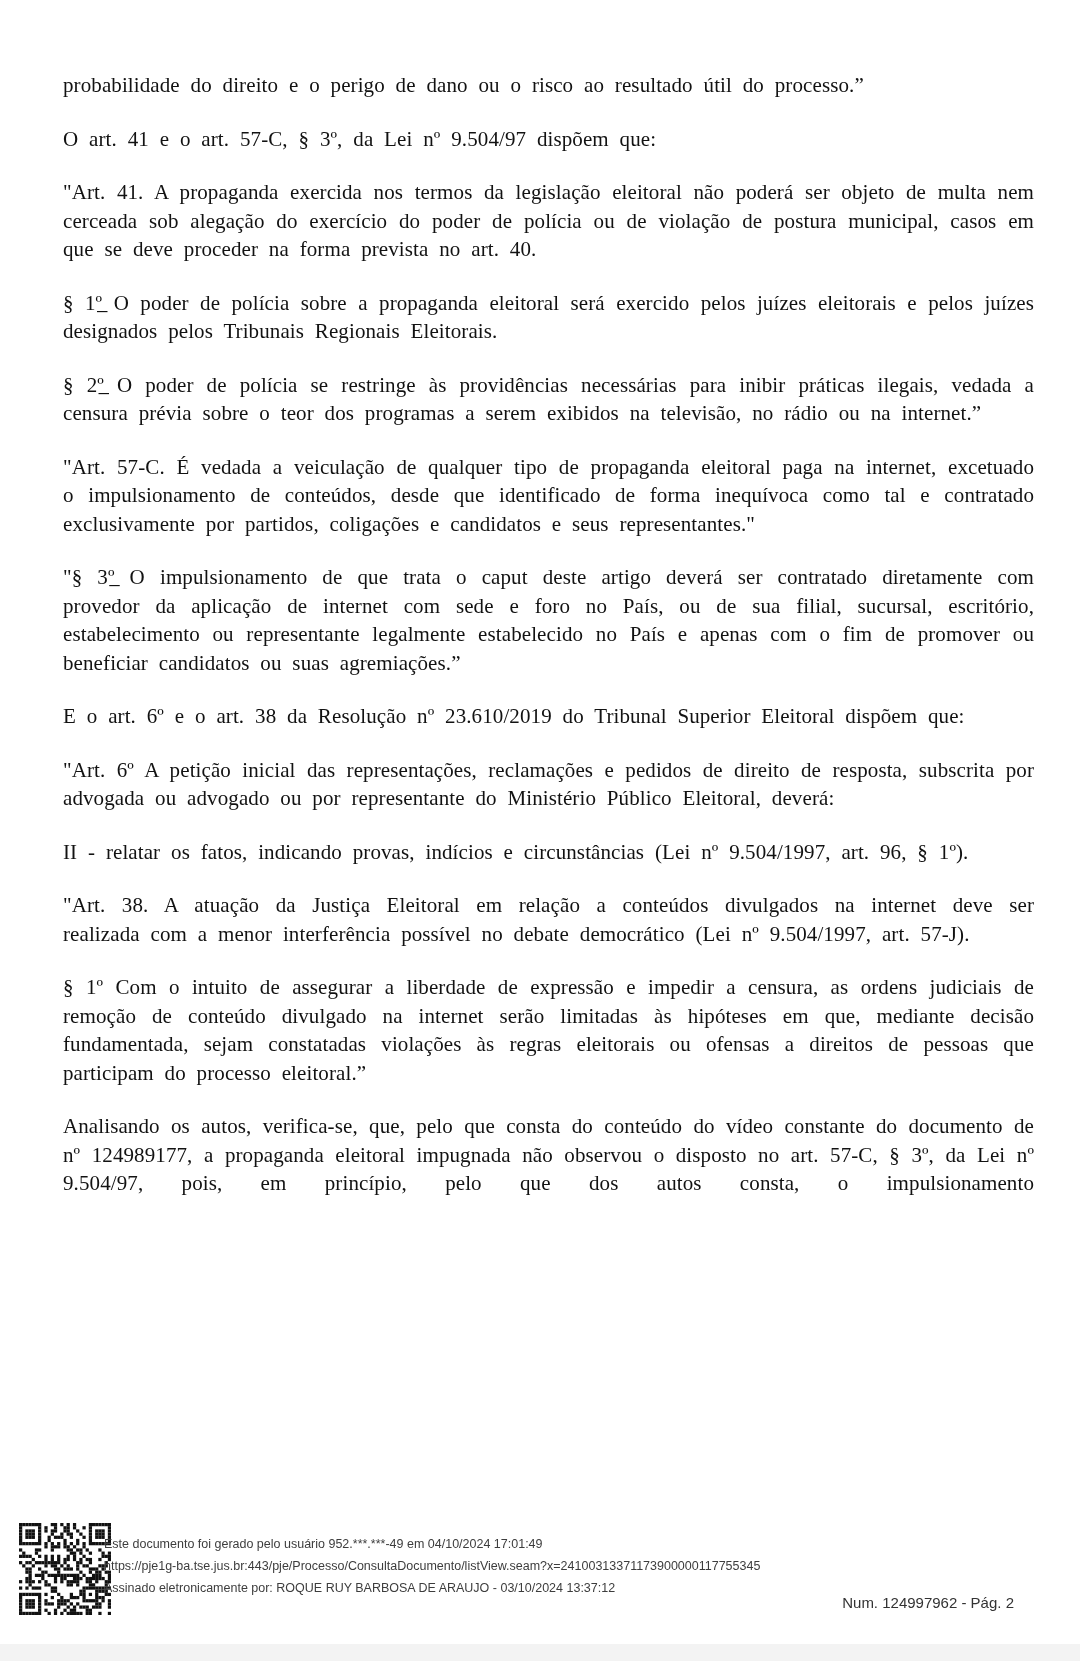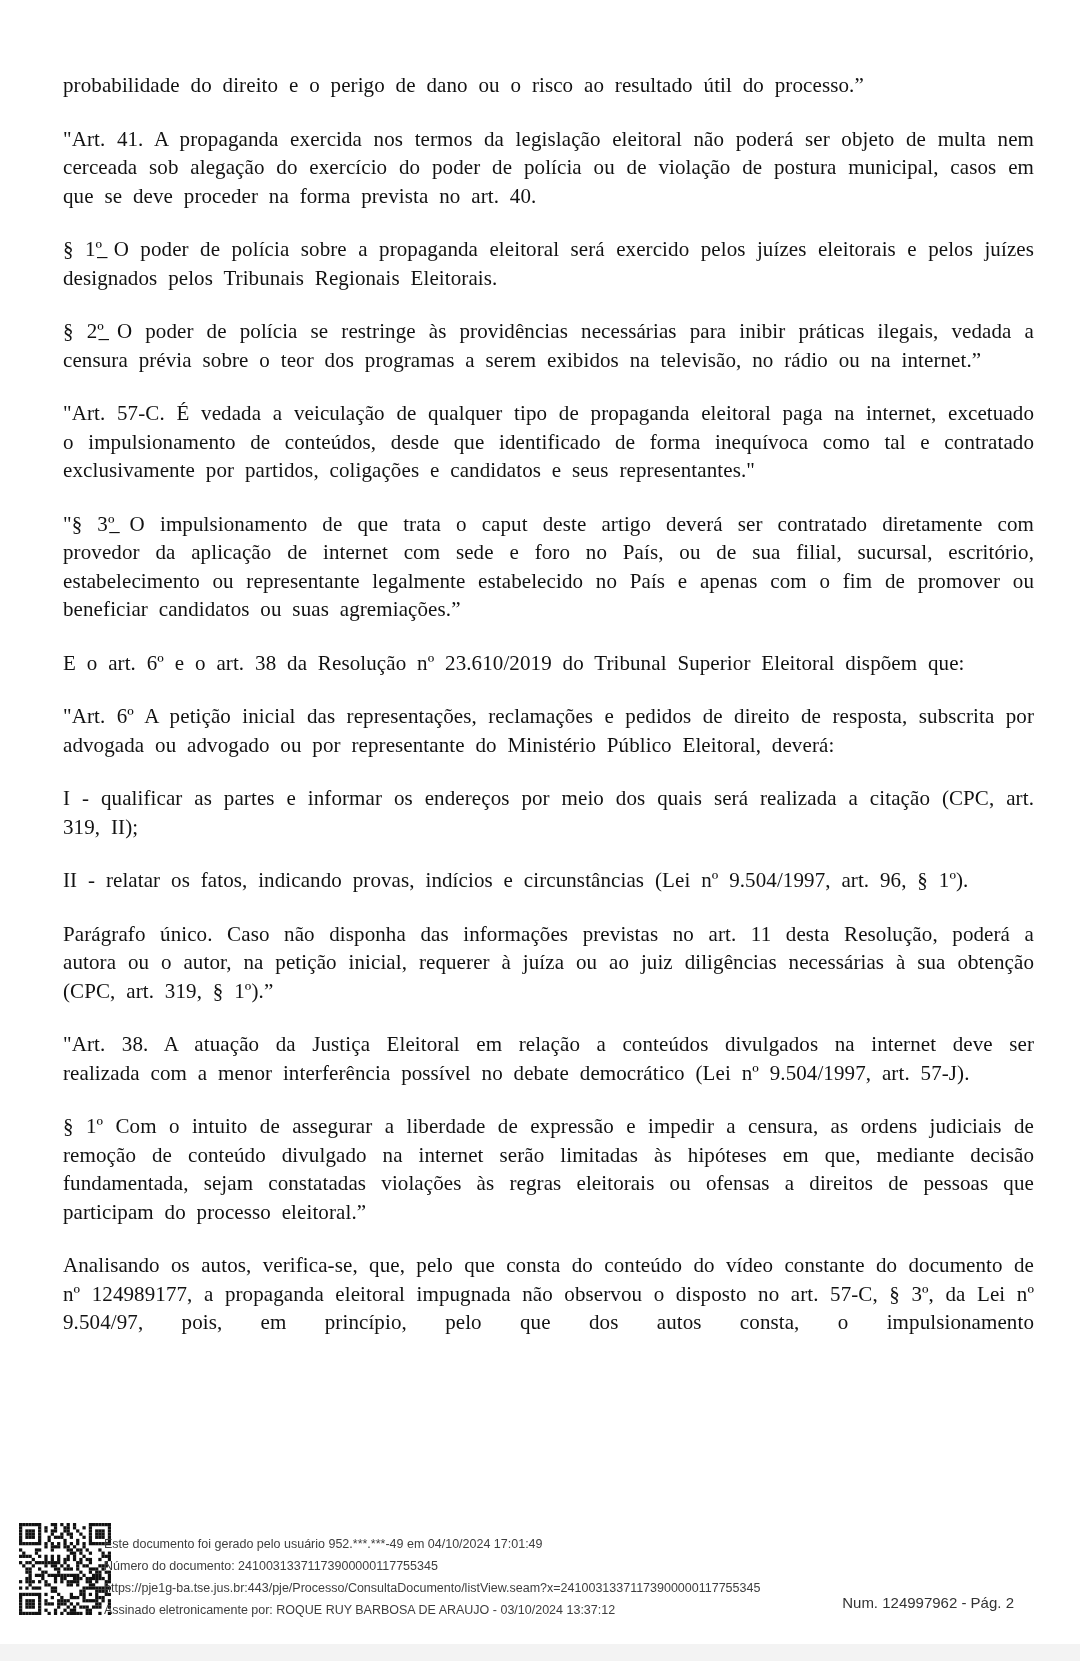--- a/index.html
+++ b/index.html
@@ -64,30 +64,29 @@
     background:#f3f3f3;
   }
 </style>
 </head>
 <body>
 
 <div class="page">
 
   <main class="doc-body">
       <p>probabilidade do direito e o perigo de dano ou o risco ao resultado útil do processo.”</p>
+      <p>O art. 41 e o art. 57-C, § 3º, da Lei nº 9.504/97 dispõem que:</p>
       <p>"Art. 41. A propaganda exercida nos termos da legislação eleitoral não poderá ser objeto de multa nem cerceada sob alegação do exercício do poder de polícia ou de violação de postura municipal, casos em que se deve proceder na forma prevista no art. 40.</p>
       <p>§ 1º̲ O poder de polícia sobre a propaganda eleitoral será exercido pelos juízes eleitorais e pelos juízes designados pelos Tribunais Regionais Eleitorais.</p>
       <p>§ 2º̲ O poder de polícia se restringe às providências necessárias para inibir práticas ilegais, vedada a censura prévia sobre o teor dos programas a serem exibidos na televisão, no rádio ou na internet.”</p>
       <p>"Art. 57-C. É vedada a veiculação de qualquer tipo de propaganda eleitoral paga na internet, excetuado o impulsionamento de conteúdos, desde que identificado de forma inequívoca como tal e contratado exclusivamente por partidos, coligações e candidatos e seus representantes."</p>
       <p>"§ 3º̲ O impulsionamento de que trata o caput deste artigo deverá ser contratado diretamente com provedor da aplicação de internet com sede e foro no País, ou de sua filial, sucursal, escritório, estabelecimento ou representante legalmente estabelecido no País e apenas com o fim de promover ou beneficiar candidatos ou suas agremiações.”</p>
       <p>E o art. 6º e o art. 38 da Resolução nº 23.610/2019 do Tribunal Superior Eleitoral dispõem que:</p>
       <p>"Art. 6º A petição inicial das representações, reclamações e pedidos de direito de resposta, subscrita por advogada ou advogado ou por representante do Ministério Público Eleitoral, deverá:</p>
-      <p>I - qualificar as partes e informar os endereços por meio dos quais será realizada a citação (CPC, art. 319, II);</p>
       <p>II - relatar os fatos, indicando provas, indícios e circunstâncias (Lei nº 9.504/1997, art. 96, § 1º).</p>
-      <p>Parágrafo único. Caso não disponha das informações previstas no art. 11 desta Resolução, poderá a autora ou o autor, na petição inicial, requerer à juíza ou ao juiz diligências necessárias à sua obtenção (CPC, art. 319, § 1º).”</p>
       <p>"Art. 38. A atuação da Justiça Eleitoral em relação a conteúdos divulgados na internet deve ser realizada com a menor interferência possível no debate democrático (Lei nº 9.504/1997, art. 57-J).</p>
       <p>§ 1º Com o intuito de assegurar a liberdade de expressão e impedir a censura, as ordens judiciais de remoção de conteúdo divulgado na internet serão limitadas às hipóteses em que, mediante decisão fundamentada, sejam constatadas violações às regras eleitorais ou ofensas a direitos de pessoas que participam do processo eleitoral.”</p>
       <p class="fill-last">Analisando os autos, verifica-se, que, pelo que consta do conteúdo do vídeo constante do documento de nº 124989177, a propaganda eleitoral impugnada não observou o disposto no art. 57-C, § 3º, da Lei nº 9.504/97, pois, em princípio, pelo que dos autos consta, o impulsionamento</p>
     </main>
 
   <footer class="page-footer">
     <svg class="qr" viewBox="0 0 29 29" aria-hidden="true">
         <rect x="0" y="0" width="1.02" height="1.02" fill="#111111"></rect>
         <rect x="1" y="0" width="1.02" height="1.02" fill="#111111"></rect>
         <rect x="2" y="0" width="1.02" height="1.02" fill="#111111"></rect>
@@ -481,21 +480,20 @@
         <rect x="17" y="28" width="1.02" height="1.02" fill="#111111"></rect>
         <rect x="18" y="28" width="1.02" height="1.02" fill="#111111"></rect>
         <rect x="19" y="28" width="1.02" height="1.02" fill="#111111"></rect>
         <rect x="21" y="28" width="1.02" height="1.02" fill="#111111"></rect>
         <rect x="22" y="28" width="1.02" height="1.02" fill="#111111"></rect>
         <rect x="25" y="28" width="1.02" height="1.02" fill="#111111"></rect>
         <rect x="28" y="28" width="1.02" height="1.02" fill="#111111"></rect>
       </svg>
     <div class="footer-meta">
       <div>Este documento foi gerado pelo usuário 952.***.***-49 em 04/10/2024 17:01:49</div>
-      <div>Número do documento: 24100313371173900000117755345</div>
       <div>https://pje1g-ba.tse.jus.br:443/pje/Processo/ConsultaDocumento/listView.seam?x=24100313371173900000117755345</div>
       <div>Assinado eletronicamente por: ROQUE RUY BARBOSA DE ARAUJO - 03/10/2024 13:37:12</div>
     </div>
     <div class="page-label">Num. 124997962 - Pág. 2</div>
   </footer>
 
   <div class="bottom-bar"></div>
 
 </div>
 

